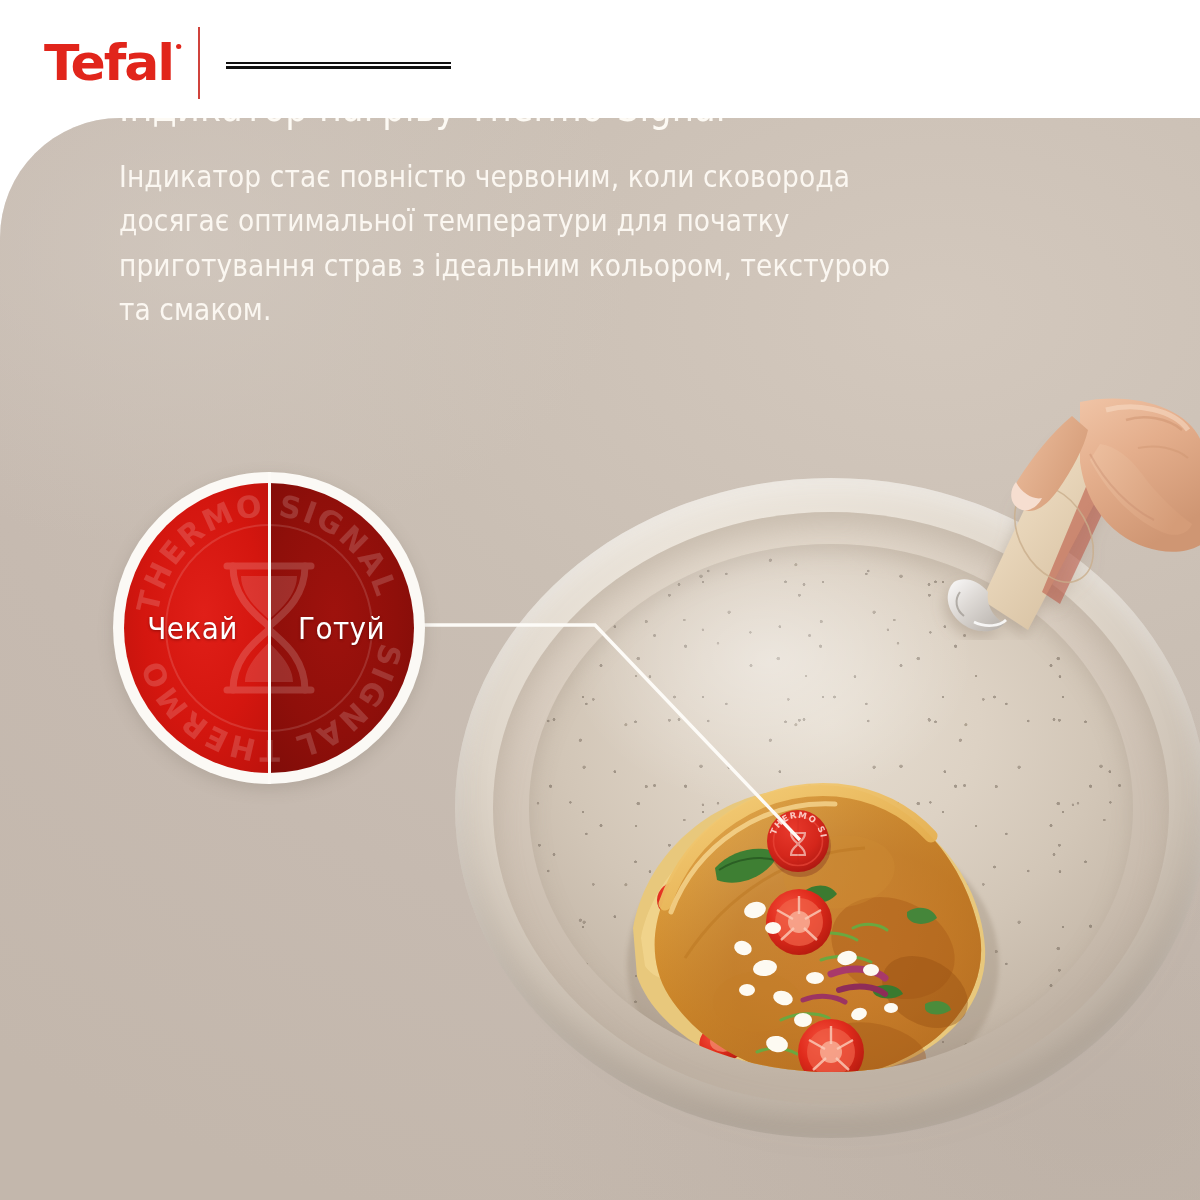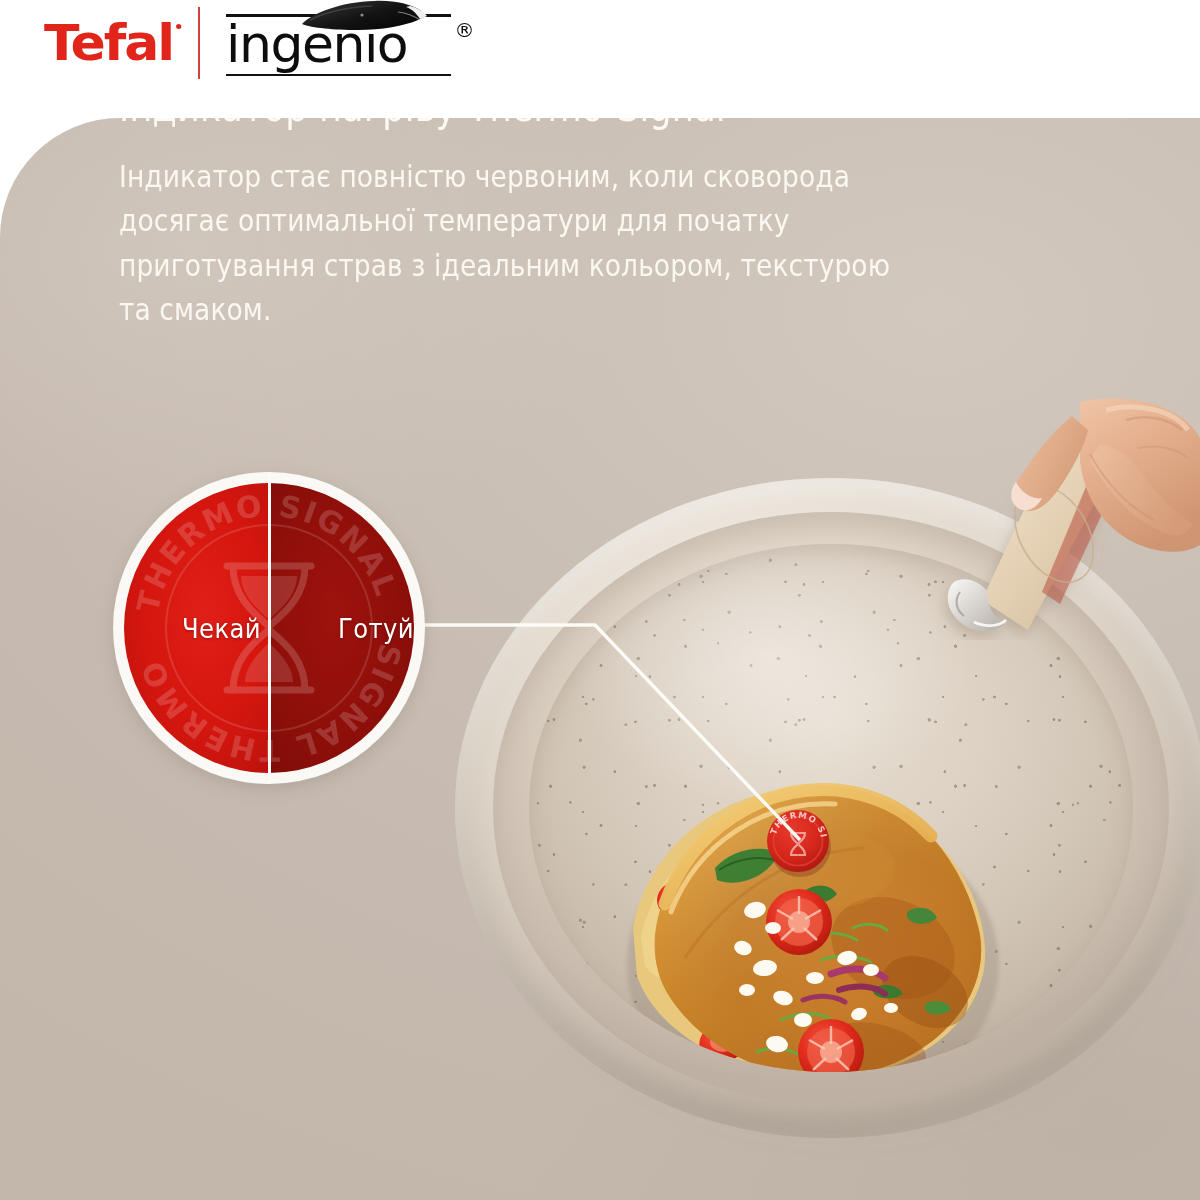--- a/index.html
+++ b/index.html
@@ -20,21 +20,21 @@
   
   .header-bar {
     position: absolute;
     left: 0; top: 0;
     width: 1200px; height: 118px;
     background: #ffffff;
     z-index: 30;
   }
   .logo-group {
     position: absolute;
-    left: 44px; top: 6px;
+    left: 44px; top: 26px;
     display: flex;
     align-items: center;
     height: 74px;
   }
   .tefal-word {
     font-family: "DejaVu Sans", sans-serif;
     font-weight: 700;
     font-size: 50px;
     letter-spacing: -2.0px;
     color: #e1251b;
@@ -289,25 +289,25 @@
     position: absolute;
     left: 11px; top: 11px;
     width: 290px; height: 290px;
     display: flex;
     align-items: center;
     z-index: 8;
     pointer-events: none;
   }
   .lbl {
     flex: 1 1 50%;
-    text-align: right;
+    text-align: center;
     color: #ffffff;
     font-family: "DejaVu Sans Condensed", "Liberation Sans Narrow", "Liberation Sans", sans-serif;
     font-weight: 400;
-    font-size: 27px;
+    font-size: 31px;
     letter-spacing: 0.4px;
     text-shadow: 0 1px 3px rgba(60,0,0,0.45);
   }
   .lbl.left  { padding-right: 8px; }
   .lbl.right { padding-left: 0; }
 
   .ring-text-svg, .hourglass-svg {
     position: absolute;
     left: 11px; top: 11px;
     width: 290px; height: 290px;
@@ -611,40 +611,20 @@
   <div class="header-bar">
     <div class="logo-group">
 
       <div class="tefal-word">Tefal</div>
 
       <div class="logo-divider"></div>
 
       <div class="ingenio-block">
         <div class="ing-rule top"></div>
 
-        <span class="ingenio-word">
-          <span>ingenio</span>
-          <span class="reg-mark">®</span>
-
-          <svg class="handle-glyph" viewBox="0 0 130 34">
-            <defs>
-              <linearGradient id="hgG" x1="0" y1="0" x2="1" y2="0.8">
-                <stop offset="0%" stop-color="#3a3a3a"></stop>
-                <stop offset="55%" stop-color="#141414"></stop>
-                <stop offset="100%" stop-color="#050505"></stop>
-              </linearGradient>
-            </defs>
-            <path d="M2 26 C14 14 42 4 74 3 C94 2 110 6 120 12
-                     L126 18 L118 22 C104 28 82 32 58 32 C34 32 12 30 2 26 Z" fill="url(#hgG)"></path>
-            <path d="M110 8 C118 10 124 14 127 18 L120 21 C116 15 112 11 106 9 Z" fill="#efefef"></path>
-            <path d="M98 14 C106 15 114 18 120 22" stroke="#c9c9c9" stroke-width="1.2" fill="none" opacity="0.6"></path>
-            <circle cx="62" cy="17" r="1.6" fill="#8a8a8a"></circle>
-            <path d="M10 22 C26 14 48 9 72 8" stroke="#575757" stroke-width="1.6" fill="none" opacity="0.55"></path>
-          </svg>
-        </span>
 
         <div class="ing-rule bottom"></div>
       </div>
     </div>
   </div>
 
   <div class="copy">
     <div class="headline">Індикатор нагріву Thermo-Signal</div>
     <div class="body-copy">
       <span class="ln">Індикатор стає повністю червоним, коли сковорода</span>

